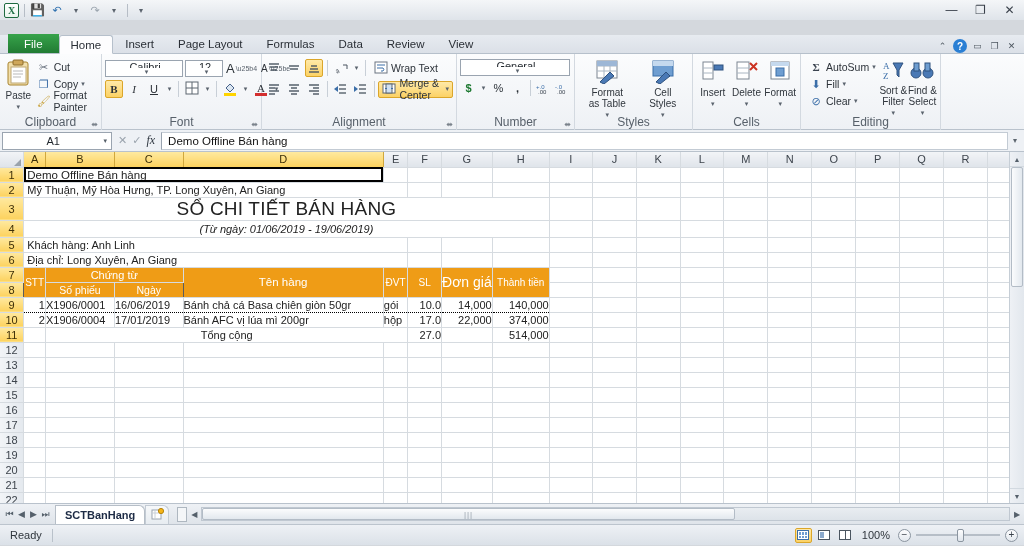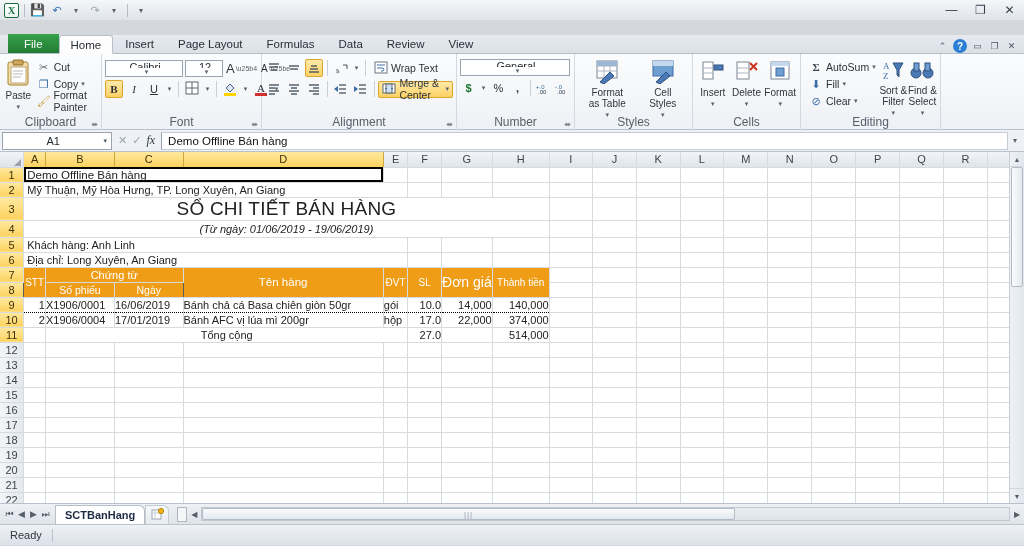--- a/index.html
+++ b/index.html
@@ -1220,13 +1220,39 @@
     <div class="htrack">
       <div class="hthumb">|||</div>
     </div>
     <div class="harrow">▶</div>
   </div>
 </div>
 
 <div class="statusbar">
   <div class="stready">Ready</div>
   <div class="stsep"></div>
+  <div class="stright">
+    <div class="viewbtn on">
+      <span class="vb-grid">
+          <b></b>
+          <b></b>
+          <b></b>
+          <b></b>
+          <b></b>
+          <b></b>
+        </span>
+    </div>
+    <div class="viewbtn">
+      <span class="vb-page"></span>
+    </div>
+    <div class="viewbtn">
+      <span class="vb-brk"></span>
+    </div>
+    <div class="zoomval">100%</div>
+    <div class="zslider">
+      <div class="zbtn">−</div>
+      <div class="ztrack">
+        <div class="zthumb"></div>
+      </div>
+      <div class="zbtn">+</div>
+    </div>
+  </div>
 </div>
 
 </body></html>

